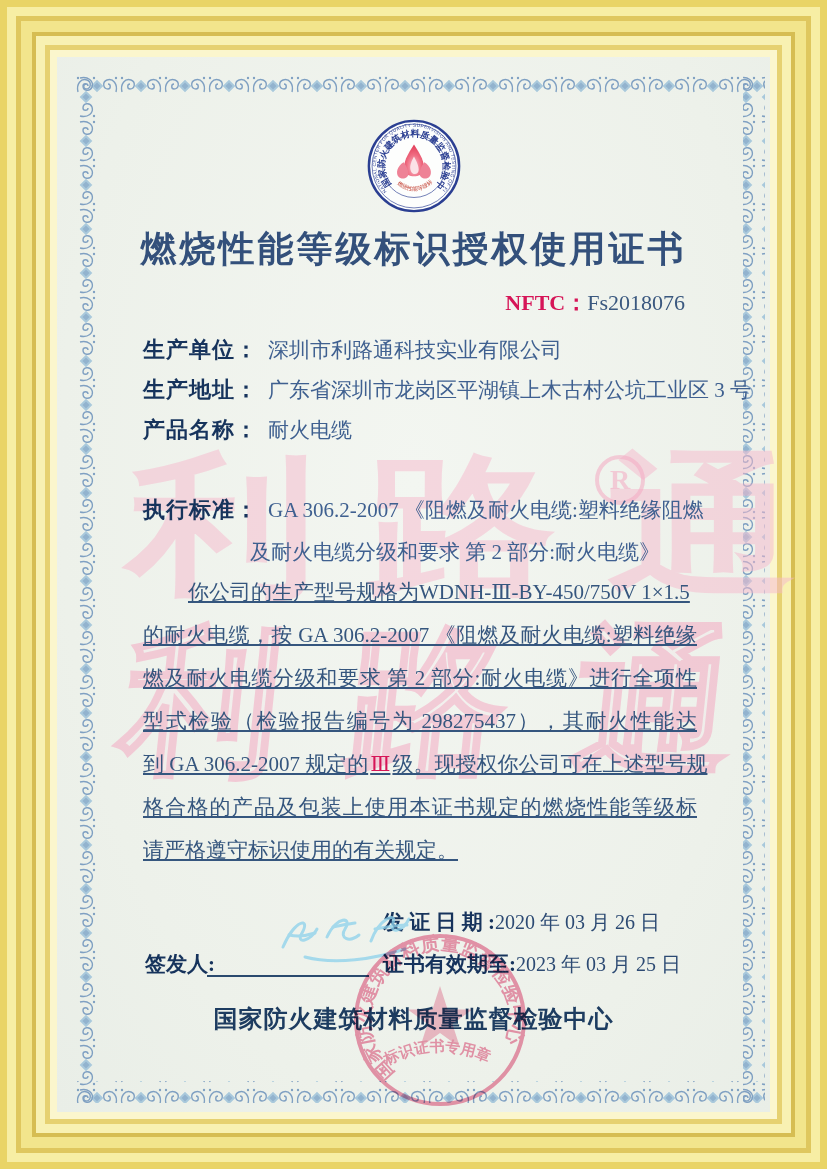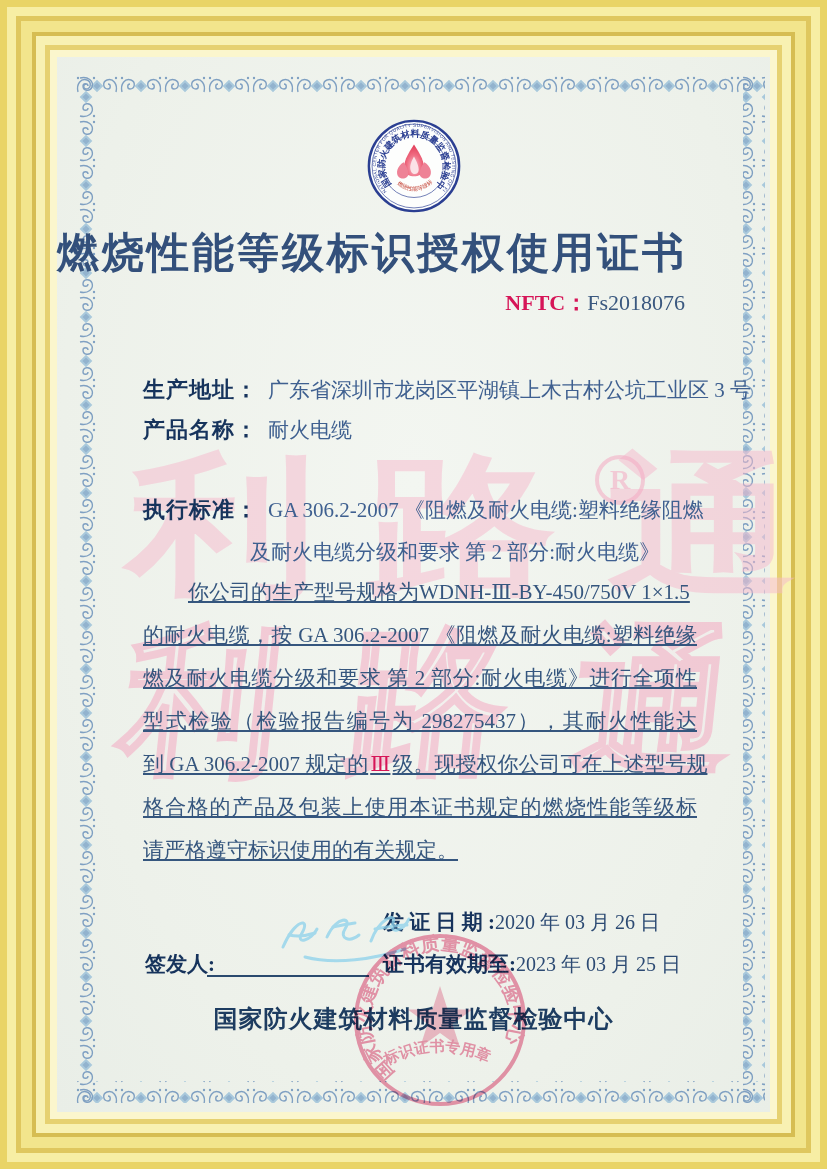--- a/index.html
+++ b/index.html
@@ -15,22 +15,22 @@
   .f6{position:absolute;inset:0;border:9px solid #f8f1b2;}
   .f7{position:absolute;inset:0;border:5px solid #e6d170;}
   .f8{position:absolute;inset:0;border:7px solid #fbf6cd;}
   
   .paper{position:absolute;inset:0;background:#eef2ec;
          background:radial-gradient(ellipse at 50% 40%, #f3f6f1 0%, #edf1ea 70%, #e9eee7 100%);}
   .orn{position:absolute;left:18px;top:18px;}
   
   .logo{position:absolute;top:62px;left:50%;margin-left:-47px;width:94px;height:94px;}
   
-  .title{position:absolute;top:168px;left:0;width:100%;
-         font-size:42px;font-weight:bold;letter-spacing:3px;color:#33507b;white-space:nowrap;}
+  .title{position:absolute;top:168px;left:0;width:100%;text-align:center;
+         font-size:36px;font-weight:bold;letter-spacing:3px;color:#33507b;white-space:nowrap;}
   .nftc{position:absolute;top:231px;right:85px;font-size:22px;color:#3a587f;white-space:nowrap;text-align:center;}
   .nftc b{color:#d61557;font-family:"Liberation Serif","DejaVu Serif",serif;}
   .row{position:absolute;left:86px;white-space:nowrap;font-size:21px;color:#3f6090;}
   .row b{font-size:22px;color:#16335c;margin-right:10px;letter-spacing:1px;}
   .stdwrap{position:absolute;left:193px;white-space:nowrap;font-size:21px;color:#3f6090;}
   .body{position:absolute;left:86px;top:514px;width:554px;color:#35567e;font-size:21px;text-decoration:underline;}
   .body .ln{height:43px;line-height:43px;white-space:nowrap;}
   .body .j{text-align:justify;text-align-last:justify;white-space:normal;overflow:hidden;}
   .body .ind{text-indent:45px;}
   .red3{color:#d61557;padding:0 2px;}
@@ -130,20 +130,23 @@
               <path d="M50 40 C46 47 45 52 47 56 C49 60 55 59 55 54 C55 49 52 44 50 40 Z" fill="#fbe3e7"></path>
             </g>
             <text font-size="6" fill="#c0392b">
               <textPath href="#subArc">燃烧性能等级标识</textPath>
             </text>
           </svg>
 
           <div class="title z2">燃烧性能等级标识授权使用证书</div>
           <div class="nftc z2"><b>NFTC：</b><span>Fs2018076</span></div>
 
+          <div class="row z2" style="top:278px">
+            <b>生产单位：</b><span>深圳市利路通科技实业有限公司</span>
+          </div>
           <div class="row z2" style="top:318px">
             <b>生产地址：</b><span>广东省深圳市龙岗区平湖镇上木古村公坑工业区 3 号</span>
           </div>
           <div class="row z2" style="top:358px">
             <b>产品名称：</b><span>耐火电缆</span>
           </div>
           <div class="row z2" style="top:438px">
             <b>执行标准：</b><span>GA 306.2-2007 《阻燃及耐火电缆:塑料绝缘阻燃</span>
           </div>
           <div class="stdwrap z2" style="top:481px">及耐火电缆分级和要求 第 2 部分:耐火电缆》</div>

